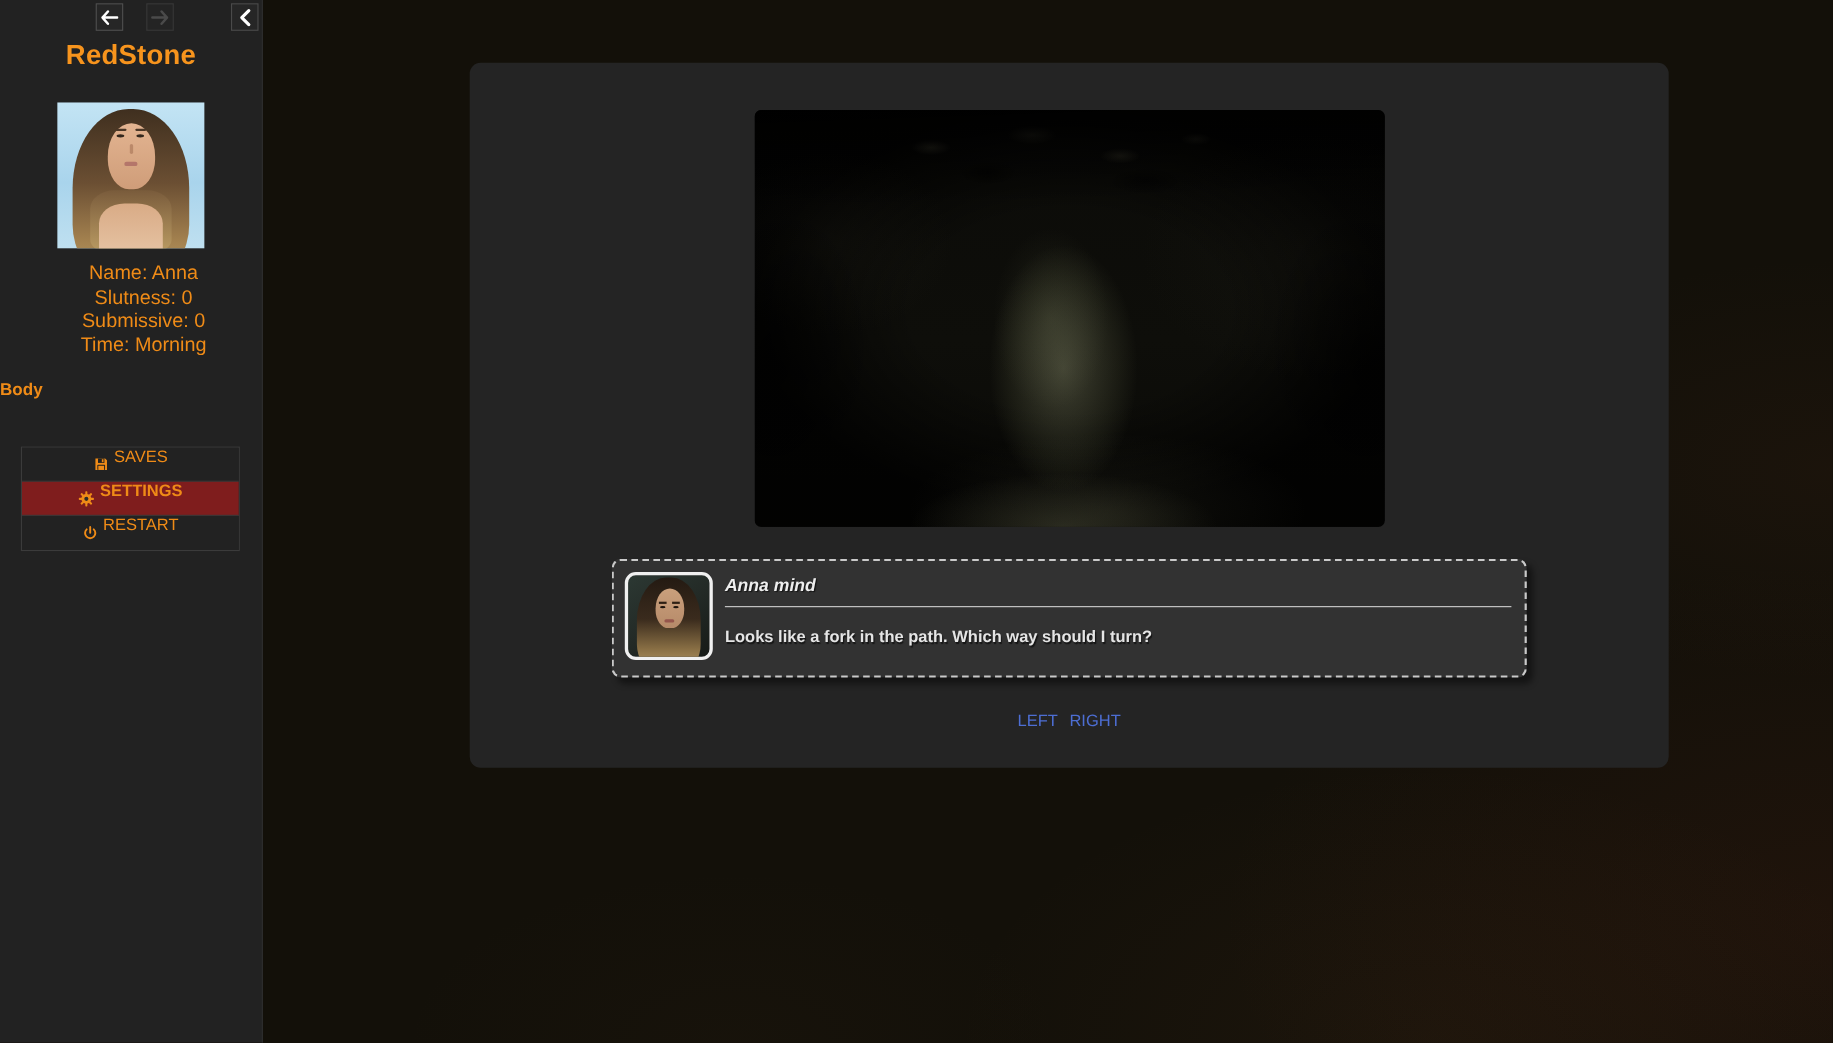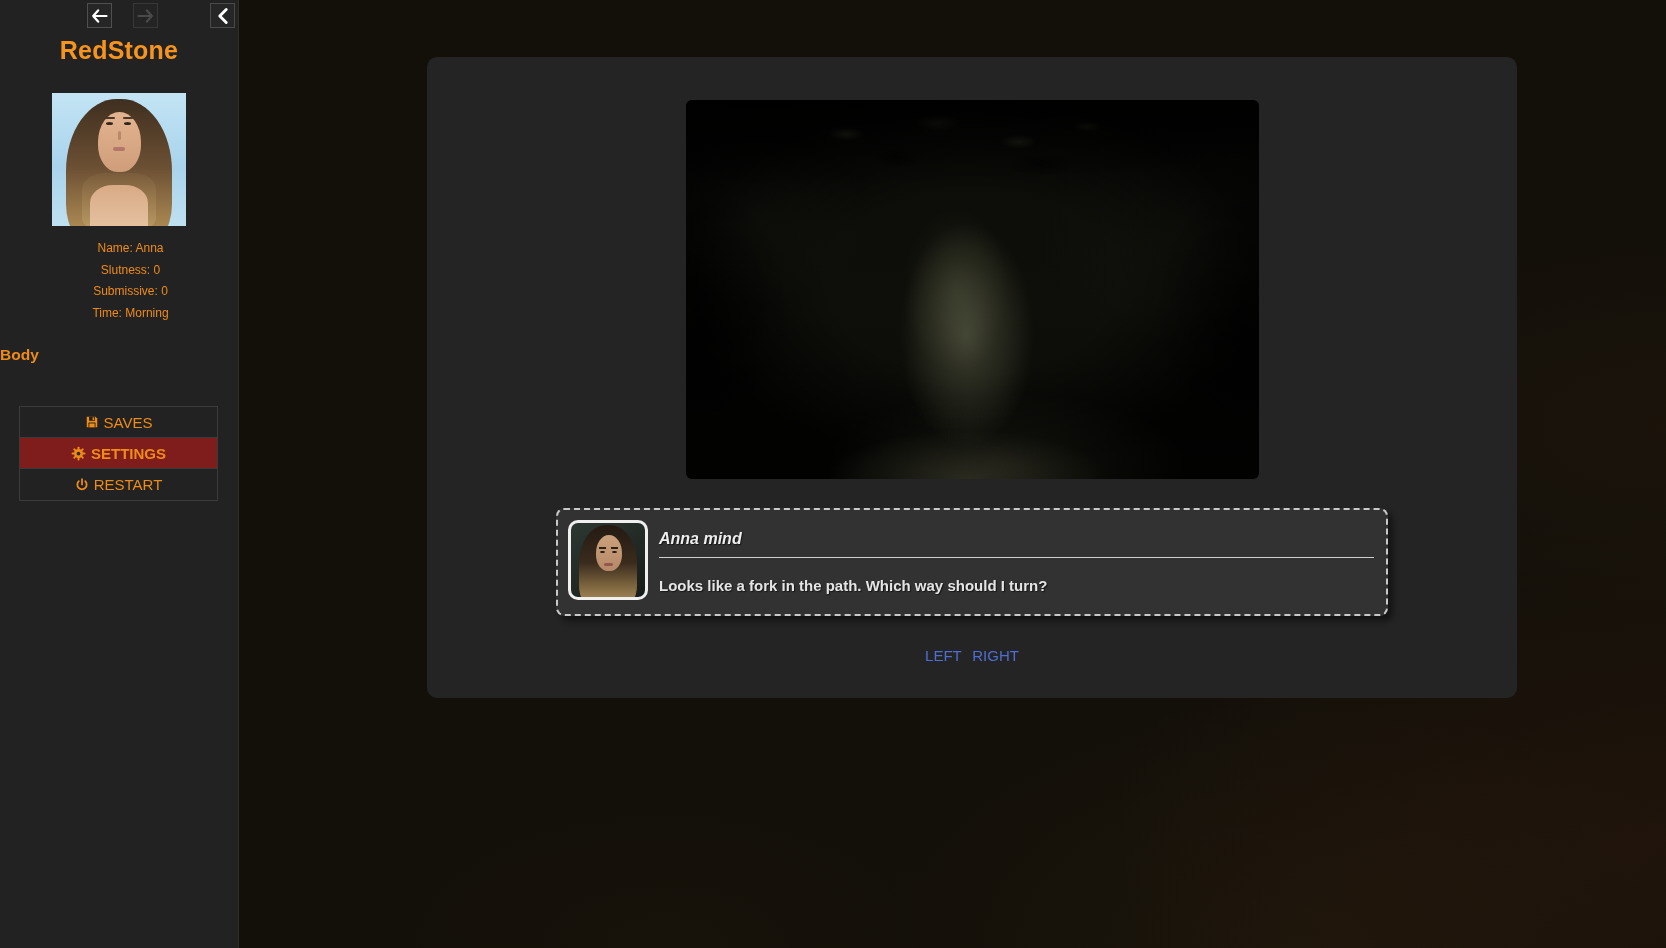--- a/index.html
+++ b/index.html
@@ -51,26 +51,26 @@
   .portrait .brow.l { left:53px; } .portrait .brow.r { left:71px; }
   .portrait .eye { position:absolute; width:7px; height:3px; background:#33271d; top:29px; border-radius:50%; }
   .portrait .eye.l { left:54px; } .portrait .eye.r { left:72px; }
   .portrait .nose { position:absolute; left:66px; top:38px; width:3px; height:9px; background:rgba(160,110,80,0.55); border-radius:2px; }
   .portrait .lips { position:absolute; left:61px; top:54px; width:12px; height:4px; background:#b4766a; border-radius:3px; }
   .portrait .chest { position:absolute; left:38px; top:92px; width:58px; height:45px;
     background:linear-gradient(#d9ab86,#e5c2a2); border-radius:40% 40% 0 0; }
   .portrait .strand { position:absolute; left:30px; top:80px; width:74px; height:56px;
     background:linear-gradient(180deg,rgba(122,92,60,0.9),#b99a62); border-radius:30% 30% 20% 20%; }
 
-  .stats { margin-top:12px; text-align:center; color:#ef8b17; font-size:12px; line-height:21.5px;margin-left:23px; }
+  .stats { margin-top:12px; text-align:center; color:#ef8b17; font-size:18px; line-height:21.5px;margin-left:23px; }
   .body-link { margin-top:22px; text-align:left; color:#ef8b17; font-size:15.5px; font-weight:700; cursor:pointer; }
 
   .menu { margin:42px 20px 0 19px; border:1px solid #3b3b3b; }
   .menu-item {
-    height:31px; display:flex; align-items:center; justify-content:center; gap:5px;
+    height:31px; display:flex; justify-content:center; gap:5px;
     color:#ef8b17; font-size:15px; cursor:pointer; border-bottom:1px solid #3b3b3b;
     background:#222222;
   }
   .menu-item:last-child { border-bottom:none; }
   .menu-item.hovered { background:#7f1d1d;font-weight:bold; }
   .menu-item .icon { display:flex; align-items:center; }
 
   
   .panel {
     position:absolute; left:427px; top:57px; width:1090px; height:641px;
@@ -99,21 +99,21 @@
       radial-gradient(40px 16px at 37% 15%, rgba(0,0,0,0.55), transparent 70%),
       radial-gradient(48px 18px at 62% 17%, rgba(0,0,0,0.5), transparent 70%),
       radial-gradient(120px 200px at 3% 60%, rgba(0,0,0,0.6), transparent 75%),
       radial-gradient(120px 200px at 97% 60%, rgba(0,0,0,0.6), transparent 75%);
   }
 
   .dialogue-box {
     width:832px; min-height:104px; margin:29px auto 16px; position:relative;
     background:#323232; border:2px dashed #c9c9c9; border-radius:8px;
     box-shadow:5px 5px 6px rgba(0,0,0,0.45);
-    display:flex; padding:10px 12px 14px 10px;align-items:center;
+    display:flex; padding:10px 12px 14px 10px;
   }
   .avatar {
     width:80px; height:80px; flex:0 0 80px; border:3px solid #f0f0f0; border-radius:10px;
     position:relative; overflow:hidden;
     background:linear-gradient(145deg,#2c3833 0%,#232a26 50%,#171b18 100%);
   }
   .avatar .hair { position:absolute; left:8px; top:2px; width:58px; height:84px;
     background:linear-gradient(180deg,#241a12 0%,#3a2b1d 45%,#8a7045 78%,#b79a66 100%);
     border-radius:46% 46% 28% 28%; }
   .avatar .face { position:absolute; left:25px; top:12px; width:26px; height:36px;

